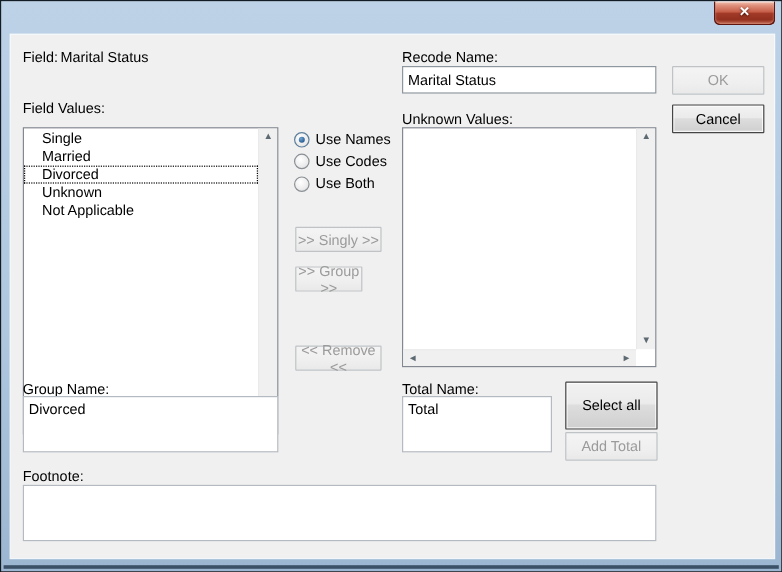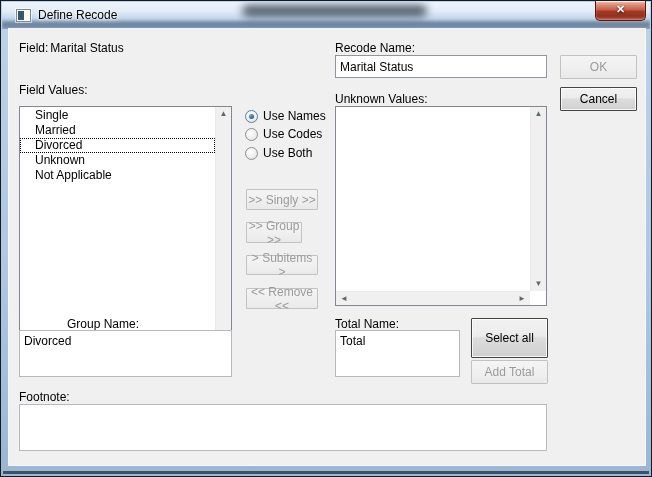--- a/index.html
+++ b/index.html
@@ -123,26 +123,20 @@
     border-radius:50%;
     background: radial-gradient(circle at 35% 30%, #6fa5d4 0%, #2c5e93 70%, #1f4a77 100%);
   }
   .radio-label { margin-left:5px; white-space:nowrap; }
 </style>
 </head>
 <body>
 
 <div class="window">
 
-  <div class="titlebar">
-    <div class="bg-smudge"></div>
-    <div class="bg-band"></div>
-    <div class="app-icon"></div>
-    <div class="title-text">Define Recode</div>
-  </div>
   <div class="close-btn">
     <span>✕</span>
   </div>
 
   <div class="client">
 
     <div class="label" style="left:10px; top:12px;">
       <span>Field:</span><span style="margin-left:2px;">Marital Status</span>
     </div>
     <div class="label" style="left:326px; top:12px;">Recode Name:</div>
@@ -165,37 +159,36 @@
         <div class="sb-arrow down">▼</div>
       </div>
       <div class="hscroll">
         <div class="sb-arrow left">◄</div>
         <div class="sb-arrow right">►</div>
       </div>
     </div>
 
     <div class="btn disabled" style="left:237px; top:160px; width:72px; height:21px;">&gt;&gt; Singly &gt;&gt;</div>
     <div class="btn disabled" style="left:237px; top:193px; width:56px; height:21px;">&gt;&gt; Group &gt;&gt;</div>
-    <div class="btn disabled" style="left:237px; top:226px; width:72px; height:20px;">&gt; Subitems &gt;</div>
     <div class="btn disabled" style="left:237px; top:259px; width:72px; height:21px;">&lt;&lt; Remove &lt;&lt;</div>
 
     <div class="label" style="left:326px; top:63px;">Unknown Values:</div>
     <div class="listbox" style="left:326px; top:77px; width:212px; height:200px;">
       <div class="lb-items"></div>
       <div class="vscroll">
         <div class="sb-arrow up">▲</div>
         <div class="sb-arrow down">▼</div>
       </div>
       <div class="hscroll">
         <div class="sb-arrow left">◄</div>
         <div class="sb-arrow right">►</div>
       </div>
     </div>
 
-    <div class="label" style="left:10px; top:288px;margin-left:48px;">Group Name:</div>
+    <div class="label" style="left:10px; top:288px;">Group Name:</div>
     <textarea class="textarea-box" style="left: 10px; top: 301px; width: 213px; height: 47px;">Divorced</textarea>
 
     <div class="label" style="left:326px; top:288px;">Total Name:</div>
     <textarea class="textarea-box" style="left: 326px; top: 301px; width: 125px; height: 47px;">Total</textarea>
 
     <div class="btn enabled" style="left:462px; top:289px; width:77px; height:40px;">Select all</div>
     <div class="btn disabled" style="left:462px; top:331px; width:77px; height:24px;">Add Total</div>
 
     <div class="label" style="left:10px; top:361px;">Footnote:</div>
     <textarea class="textarea-box" style="left: 10px; top: 375px; width: 528px; height: 47px;"></textarea>

